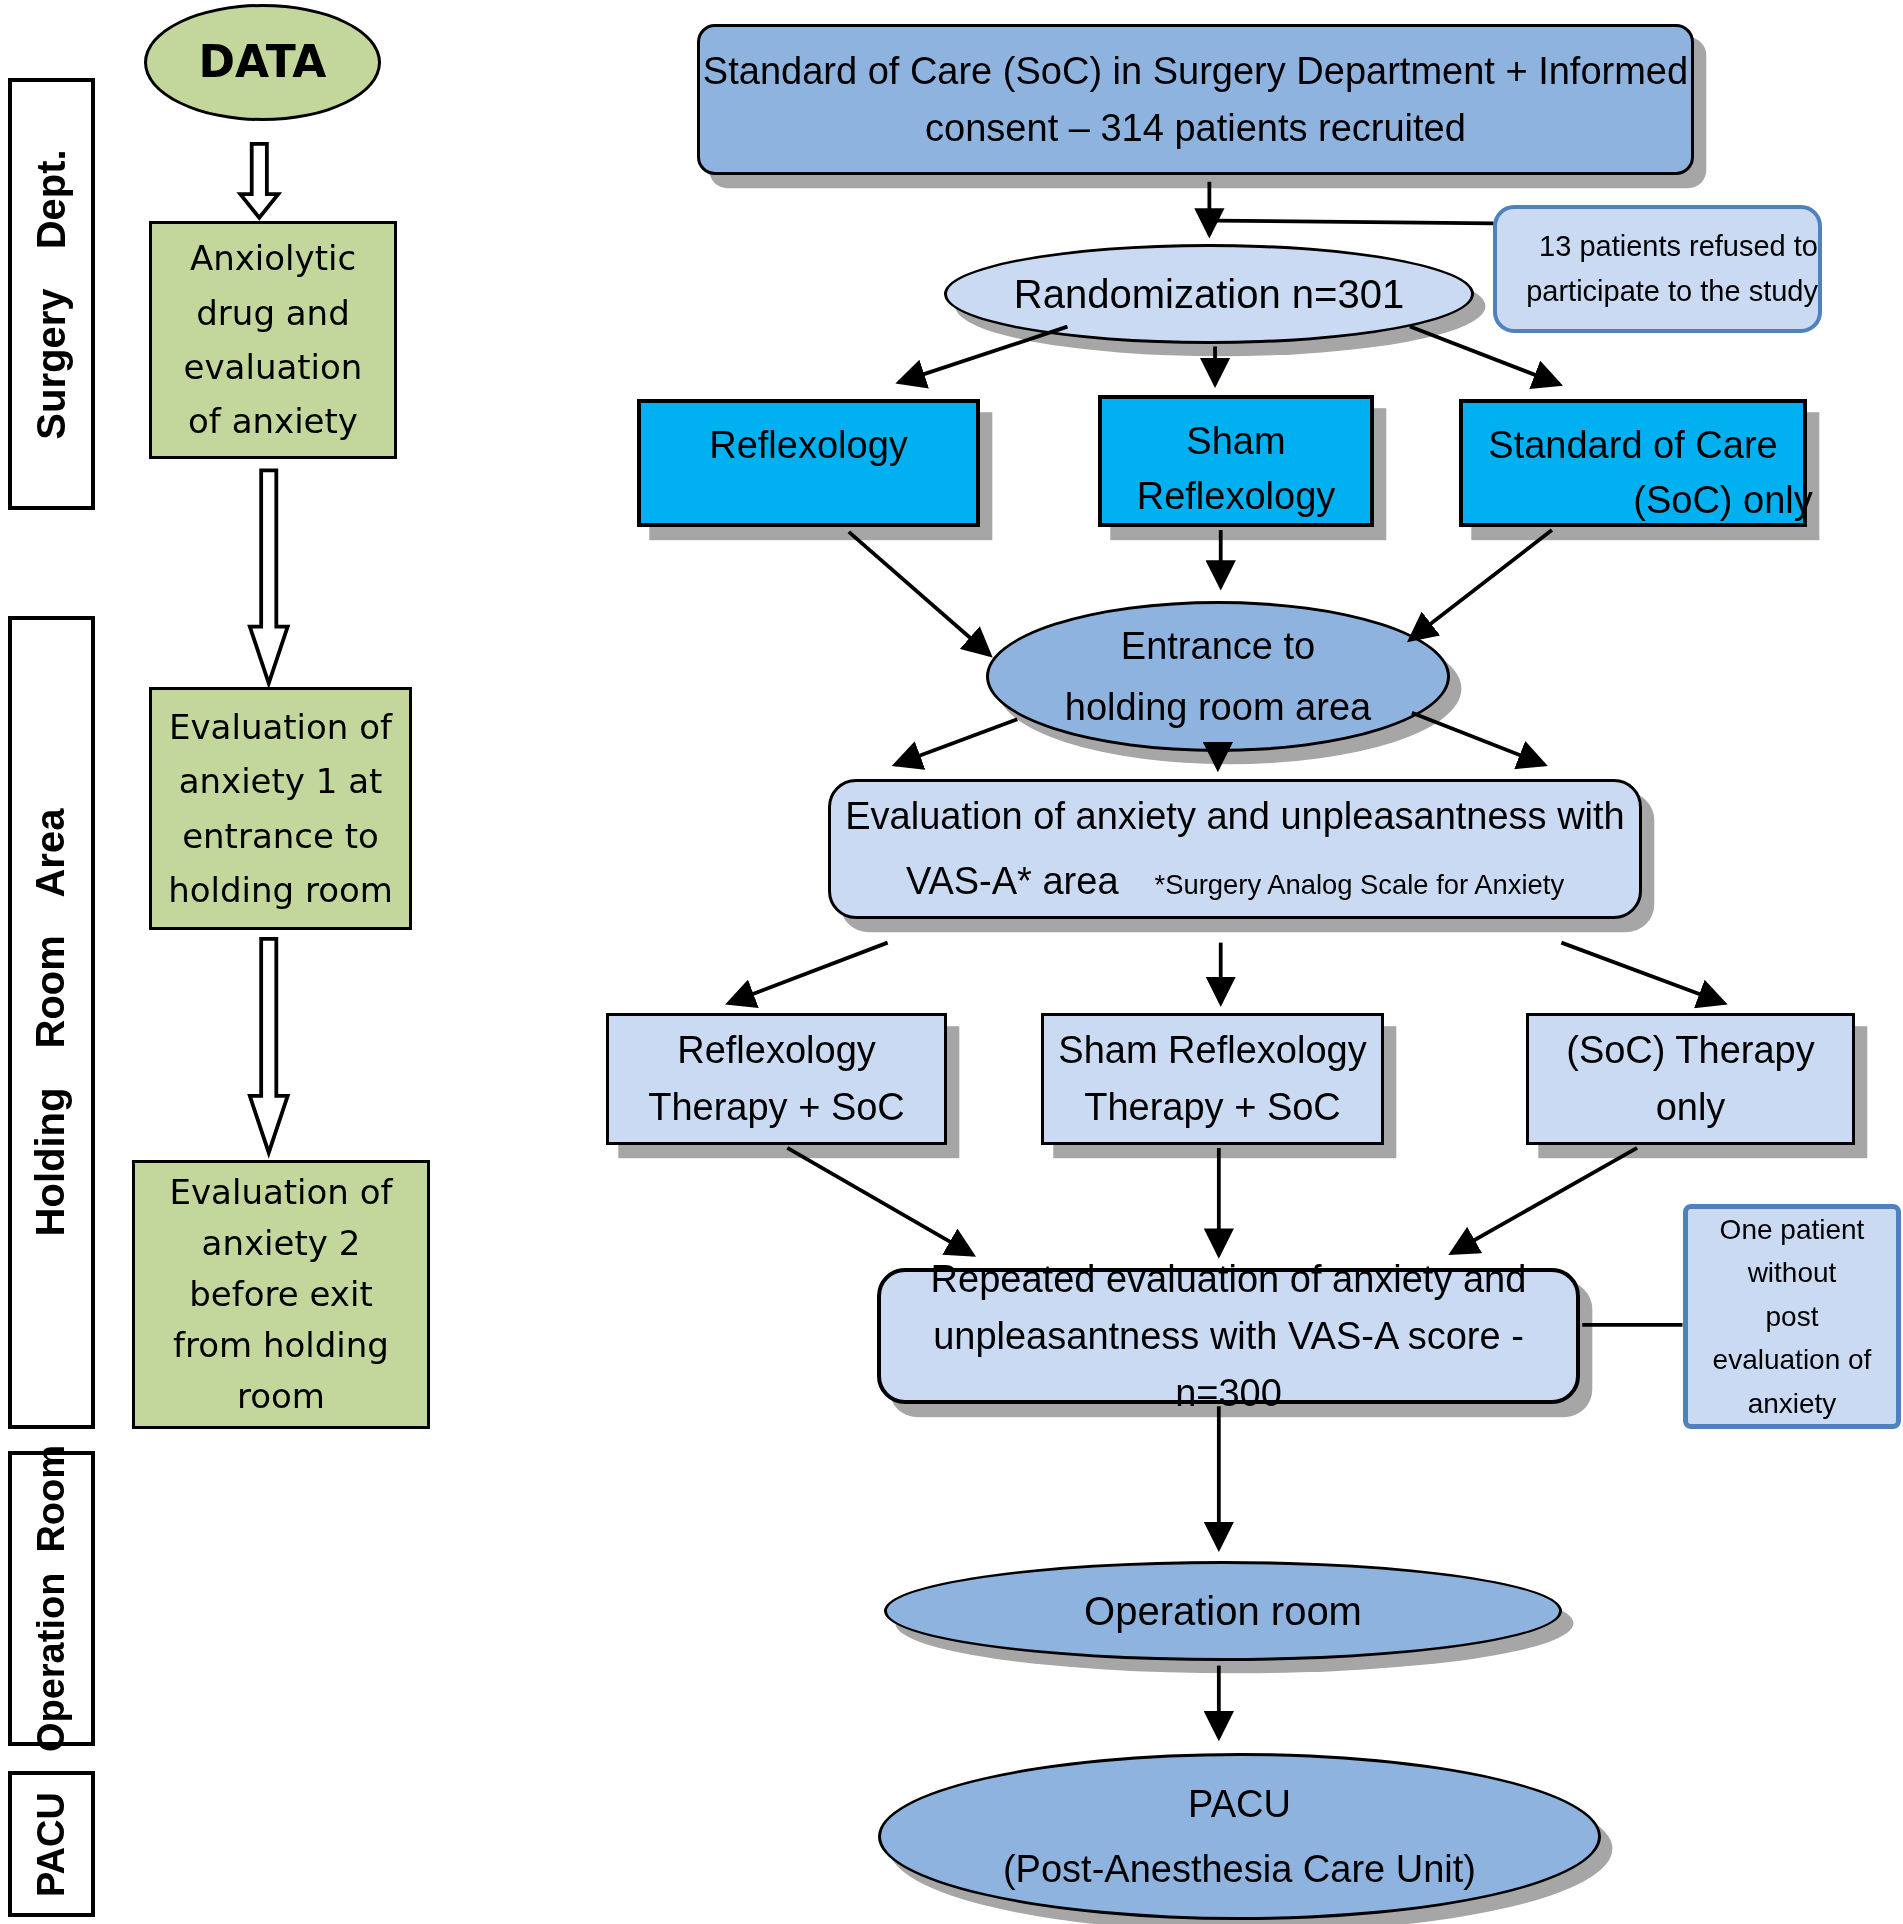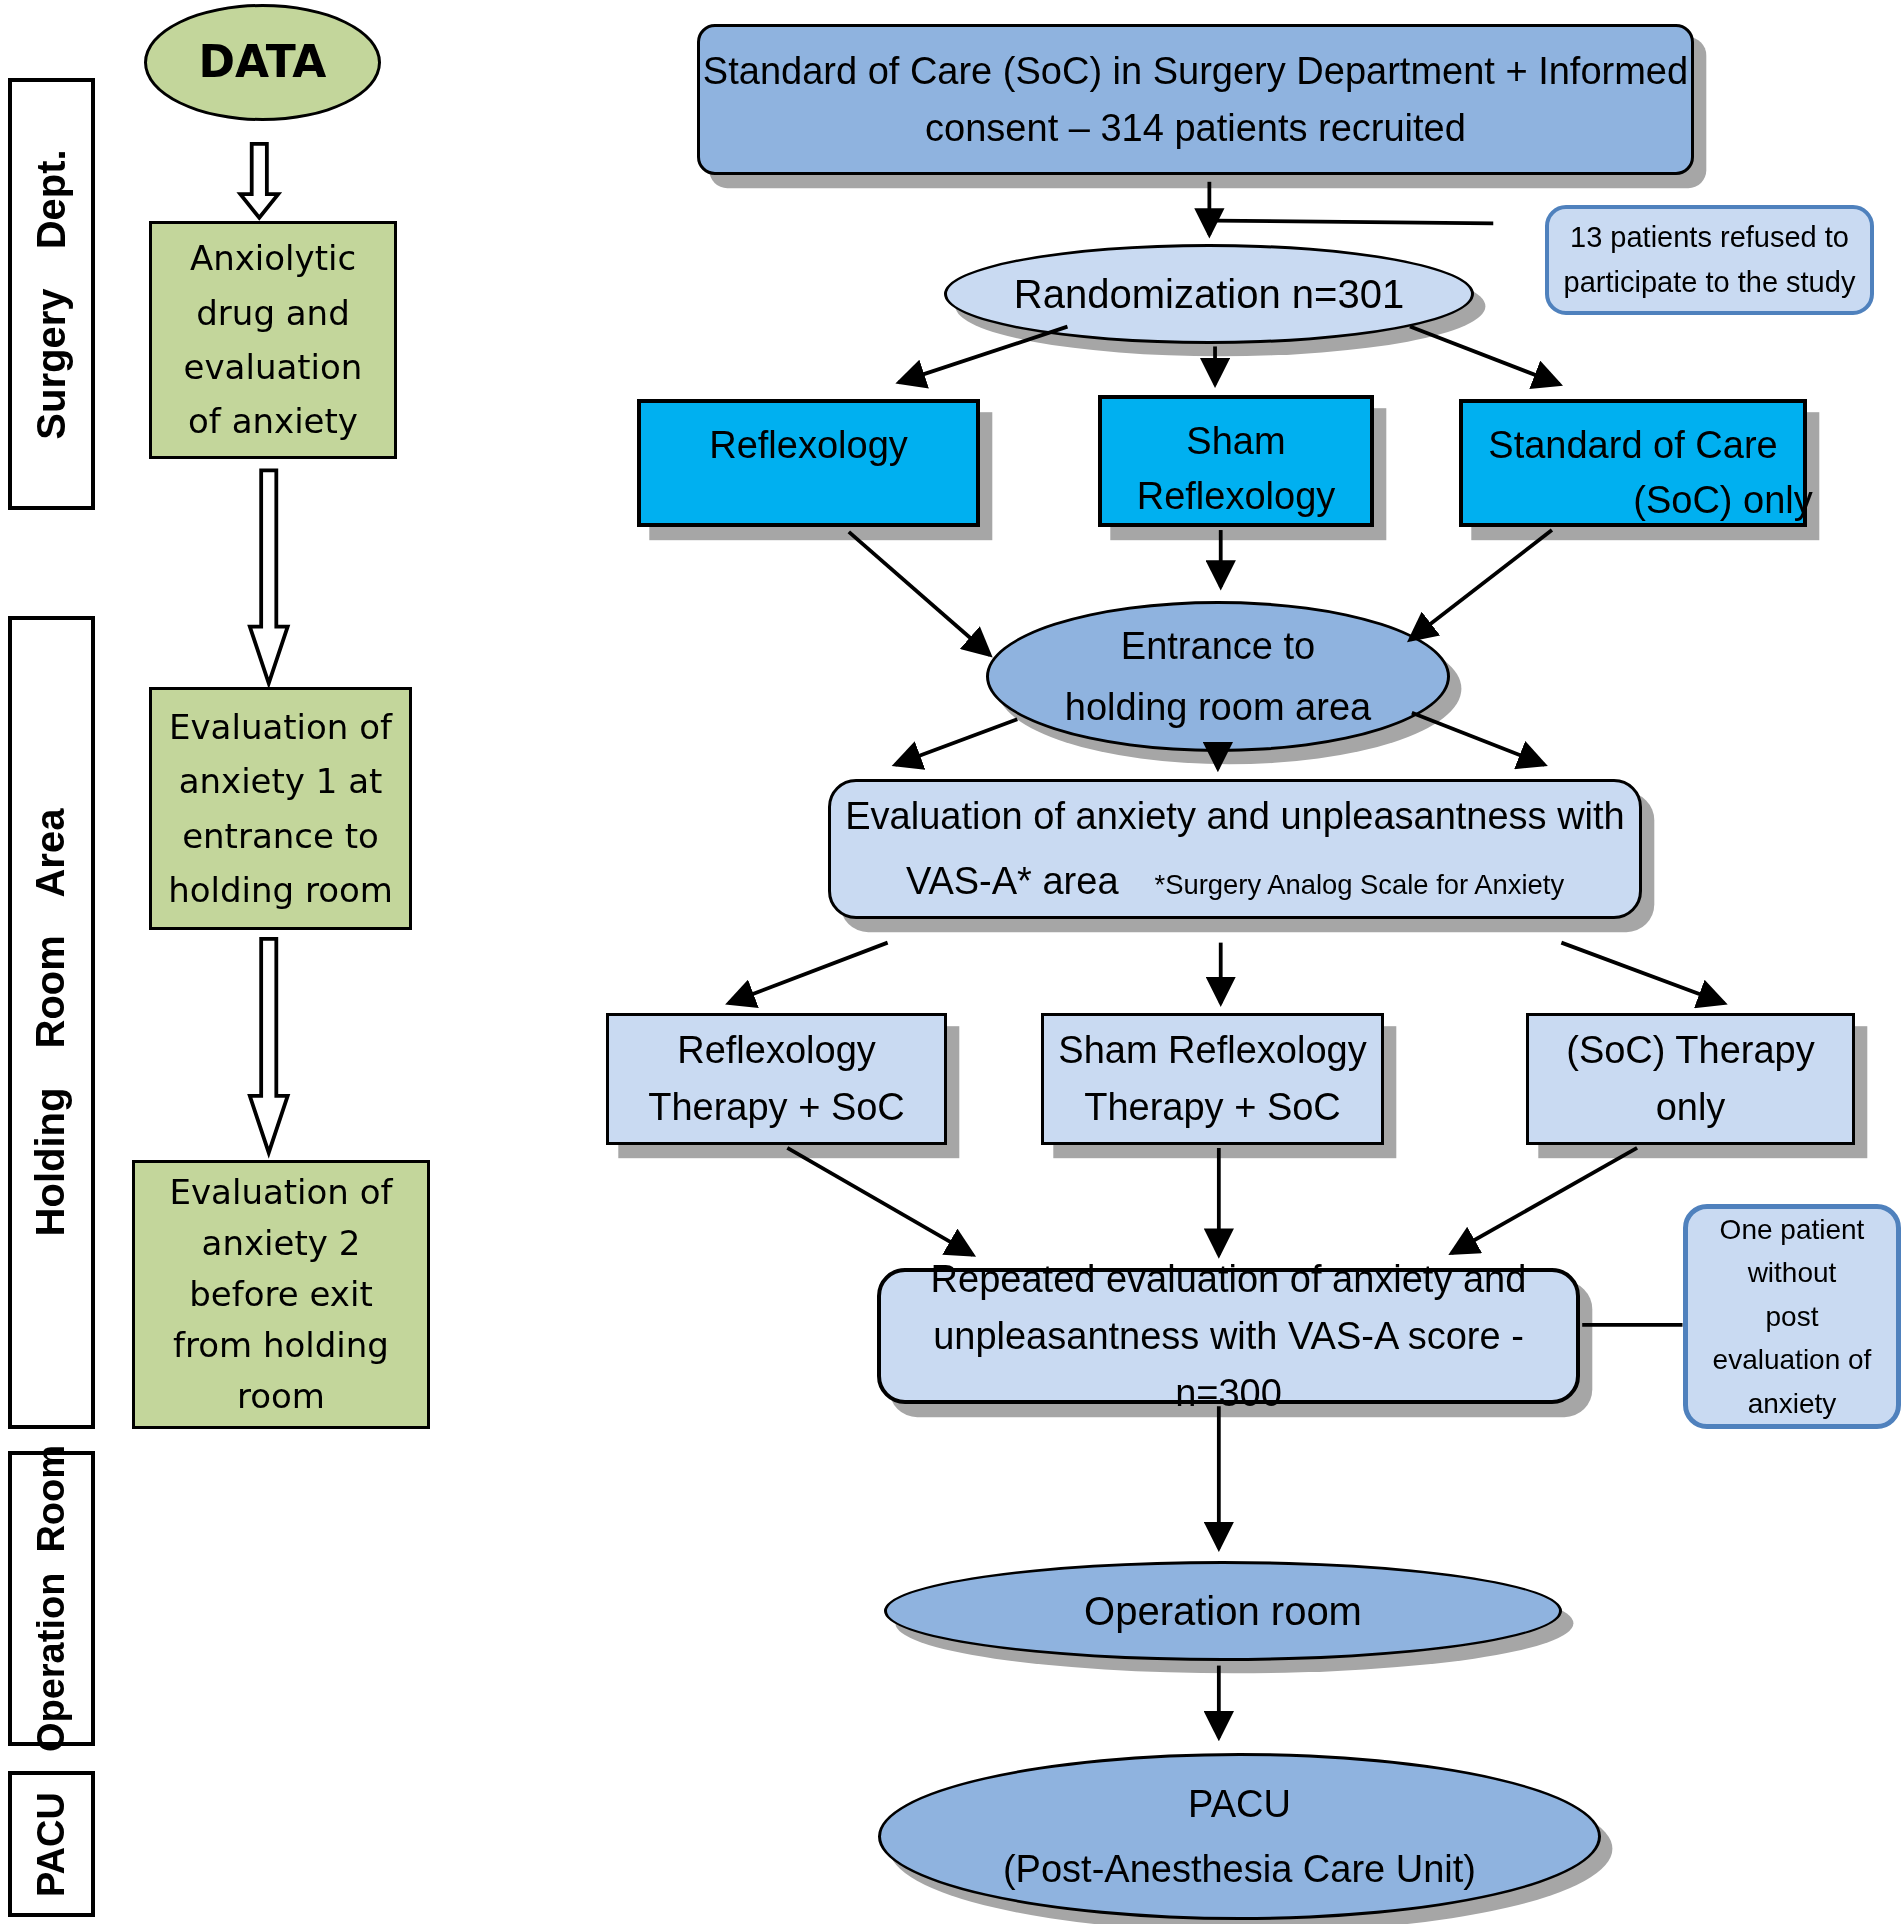--- a/index.html
+++ b/index.html
@@ -24,21 +24,21 @@
   .note{background:var(--blue-light);border:4.7px solid var(--note-border);}
   .lane{background:#fff;border:4.7px solid #000;display:flex;align-items:center;justify-content:center;}
   .lane span{transform:rotate(-90deg);white-space:nowrap;font-weight:bold;font-size:40px;word-spacing:28px;}
   .lane.tight span{font-size:38px;word-spacing:9.5px;}
   .fs40{font-size:38px;}
   .fs42{font-size:40px;}
   .data-label{font-size:44px;font-weight:bold;}
   .round28{border-radius:18px;}
   .round22{border-radius:21px;}
   .round30{border-radius:28px;}
-  .round40{border-radius:24px;}
+  .round40{border-radius:8px;}
   .notesm{font-size:29px;line-height:1.55;}
   .vasline2{display:flex;align-items:baseline;gap:36px;justify-content:center;}
   .vasnote{font-size:27.4px;}
   .shiftR{transform:translateX(90px);}
   svg.overlay{position:absolute;left:0;top:0;pointer-events:none;}
   .arrow{stroke:#000;stroke-width:4;fill:none;}
   .hollow{fill:#fff;stroke:#000;stroke-width:4;}
 </style>
 </head>
 <body>
@@ -82,21 +82,21 @@
     <div>before exit</div>
     <div>from holding</div>
     <div>room</div>
   </div>
 
   <div class="abs shape mblue round28 shadow fs40" style="left:697px;top:24px;width:997px;height:151px;">
     <div>Standard of Care (SoC) in Surgery Department + Informed</div>
     <div>consent – 314 patients recruited</div>
   </div>
 
-  <div class="abs shape note round22 notesm" style="left:1545px;top:205px;width:329px;height:110px;">
+  <div class="abs shape note round22 notesm" style="left:1493px;top:205px;width:329px;height:128px;align-items:flex-end;">
     <div>13 patients refused to</div>
     <div>participate to the study</div>
   </div>
 
   <div class="abs shape ellipse lblue eshadow fs42" style="left:944px;top:244px;width:530px;height:100px;">
     <div>Randomization n=301</div>
   </div>
 
   <div class="abs shape cyan shadow" style="left:637px;top:399px;width:343px;height:128px;">
     <div>Reflexology</div>

